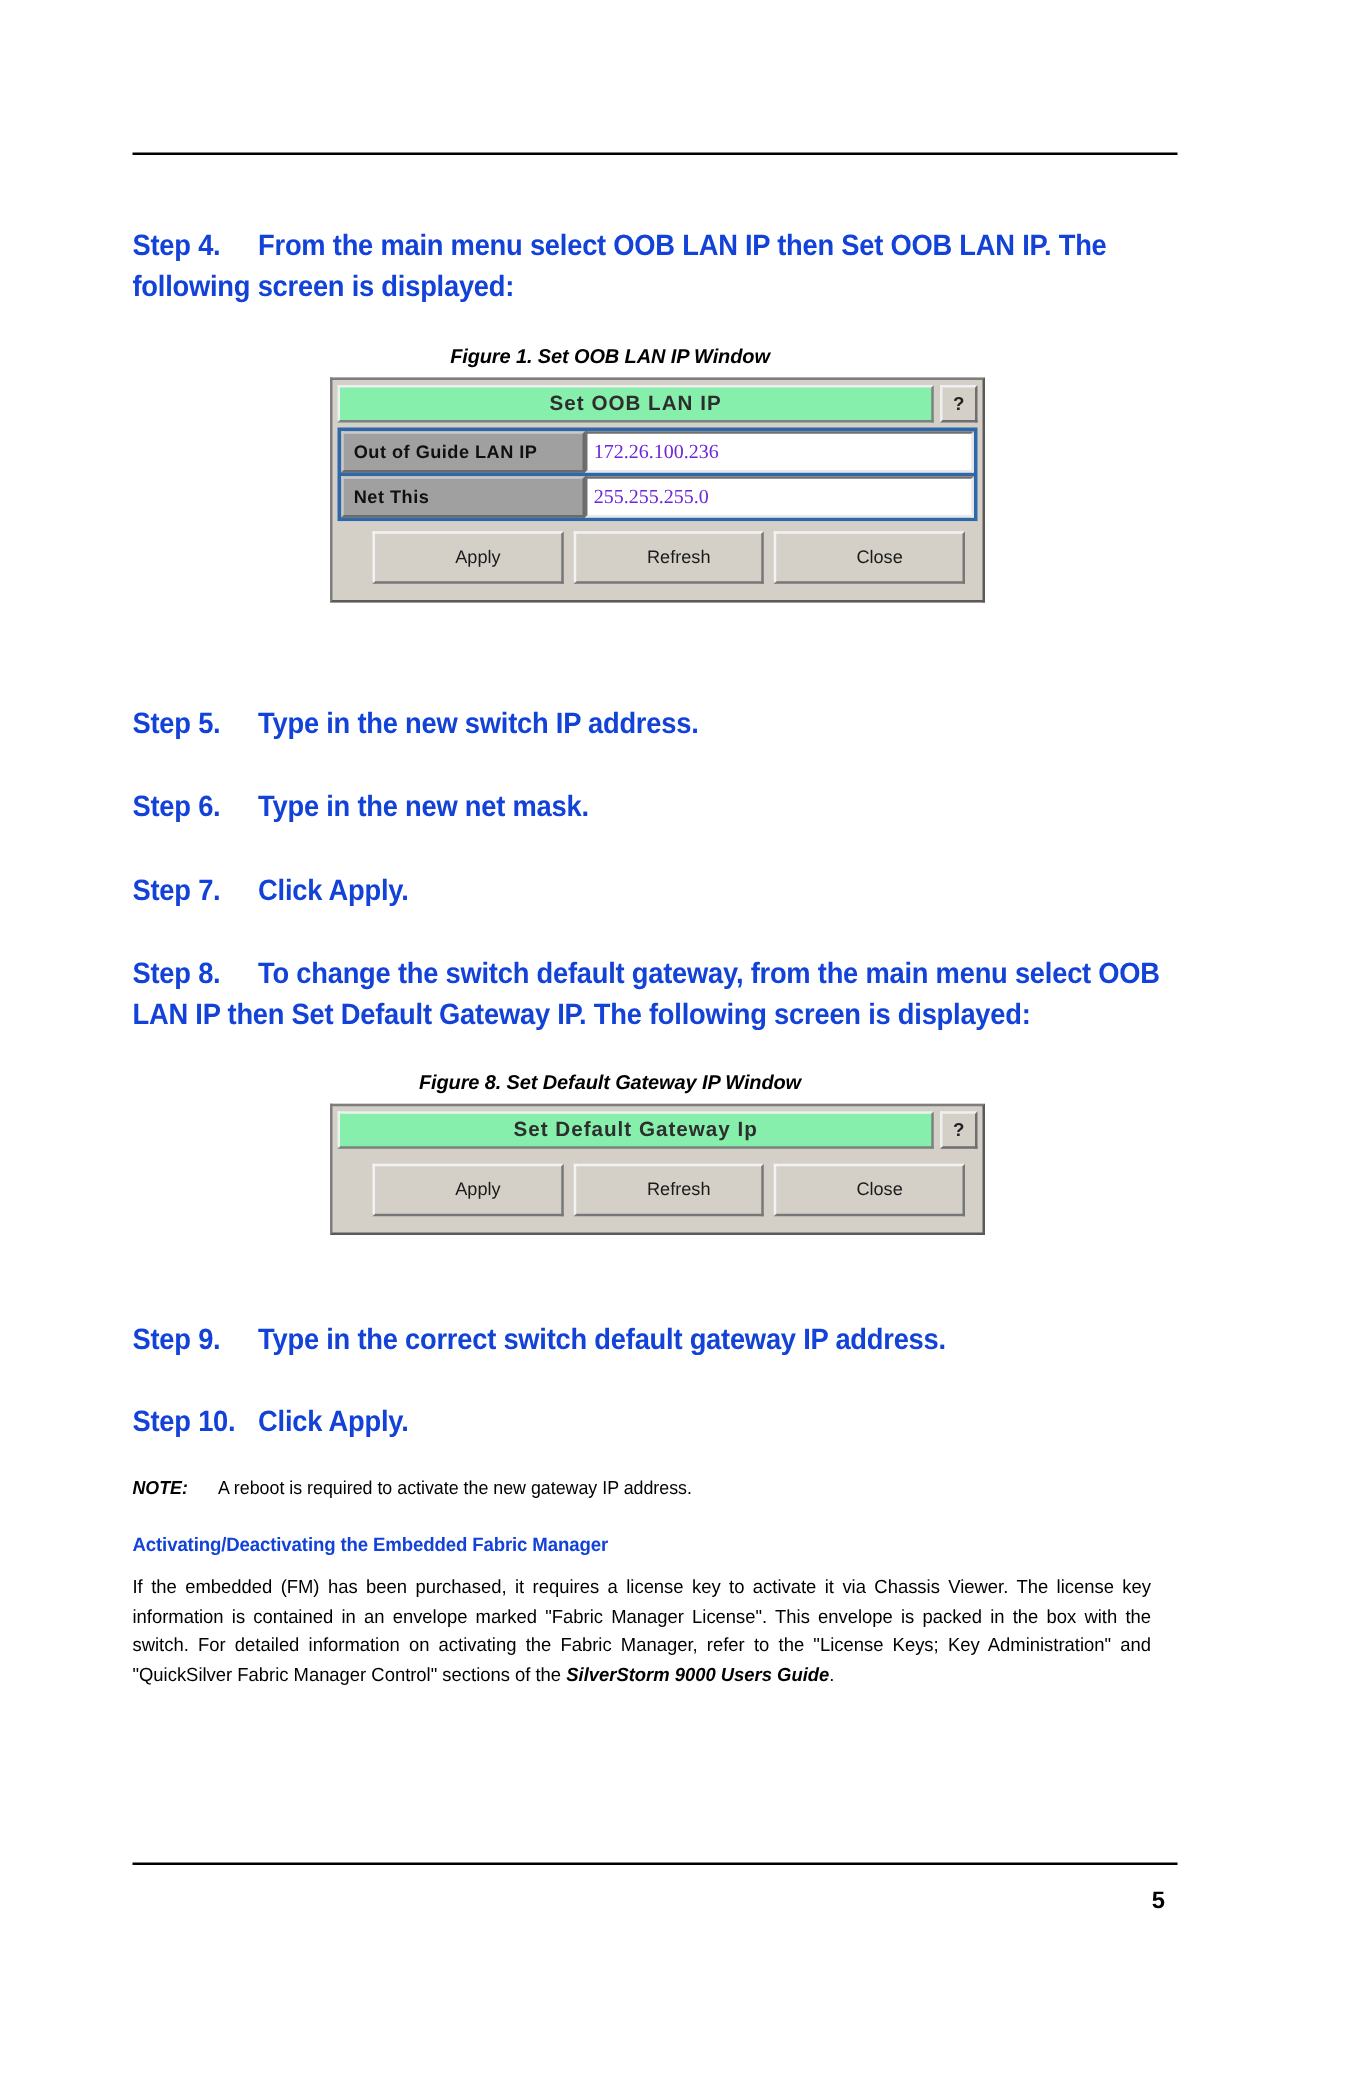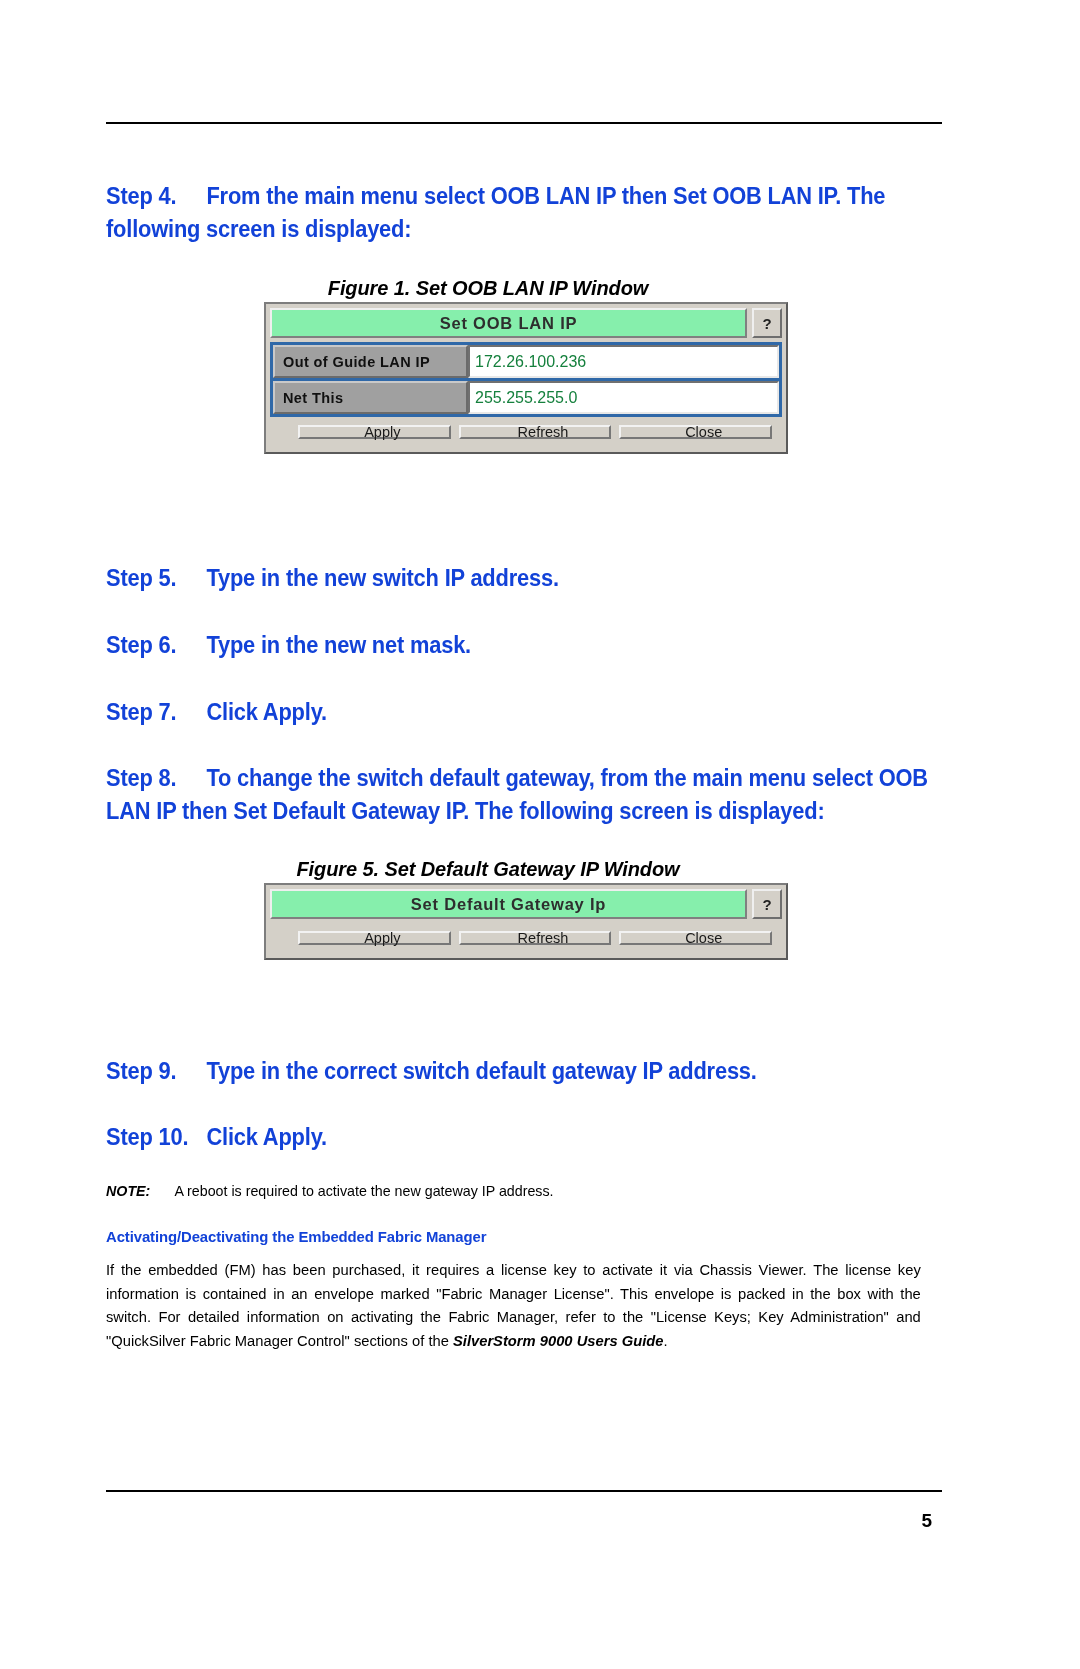--- a/index.html
+++ b/index.html
@@ -63,21 +63,21 @@
   .step.wrap .body-txt {
     display: inline;
   }
 
   
   .fig-caption {
     position: absolute;
     width: 976px;
     left: 0;
     text-align: center;
-    font-size: 20px;
+    font-size: 16px;
     font-weight: bold;
     font-style: italic;
     color: #000000;
     letter-spacing: -0.1px;
   }
 
   
   .dialog {
     position: absolute;
     background: #d4d0c8;
@@ -160,34 +160,34 @@
     flex: 1 1 auto;
     background: #ffffff;
     border-top: 2px solid #707070;
     border-left: 2px solid #707070;
     border-right: 2px solid #e8e8e8;
     border-bottom: 2px solid #e8e8e8;
     display: flex;
     align-items: center;
     padding-left: 5px;
     font-size: 16px;
-    color: #15803d;
-    font-family: Liberation Sans, sans-serif;
+    color: #6d28d9;
+    font-family: Liberation Serif, serif;
     box-sizing: border-box;
   }
   .dlg-buttons {
     display: flex;
     gap: 8px;
     padding: 8px 10px 9px 28px;
     background: #d4d0c8;
     box-sizing: border-box;
   }
   .dlg-btn {
     flex: 1 1 0;
-    height: 14px;
+    height: 42px;
     background: #d4d0c8;
     border-top: 2px solid #f2f2f2;
     border-left: 2px solid #f2f2f2;
     border-right: 2px solid #777777;
     border-bottom: 2px solid #777777;
     display: flex;
     align-items: center;
     justify-content: center;
     font-size: 14.5px;
     color: #1a1a1a;
@@ -295,21 +295,21 @@
   </div>
 
   <div class="step" style="left:106px; top:696px;">
     <span class="lbl">Step 7.</span><span class="body-txt">Click Apply.</span>
   </div>
 
   <div class="step wrap" style="left:106px; top:762px; width:920px;">
     <span class="lbl">Step 8.</span><span class="body-txt">To change the switch default gateway, from the main menu select OOB LAN IP then Set Default Gateway IP. The following screen is displayed:</span>
   </div>
 
-  <div class="fig-caption" style="top:858px;">Figure 5. Set Default Gateway IP Window</div>
+  <div class="fig-caption" style="top:858px;">Figure 8. Set Default Gateway IP Window</div>
 
   <div class="dialog" style="left:264px; top:883px; width:524px;">
     <div class="dlg-titlebar">
       <div class="dlg-title">Set Default Gateway Ip</div>
       <div class="dlg-help">?</div>
     </div>
     <div class="dlg-buttons">
       <div class="dlg-btn">Apply</div>
       <div class="dlg-btn">Refresh</div>
       <div class="dlg-btn">Close</div>

